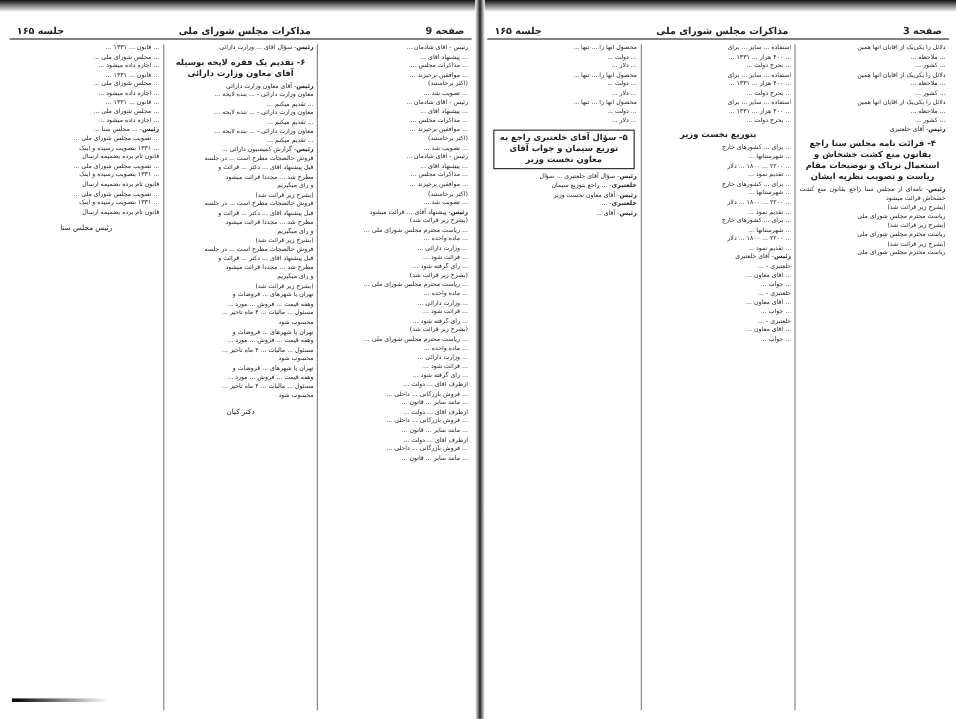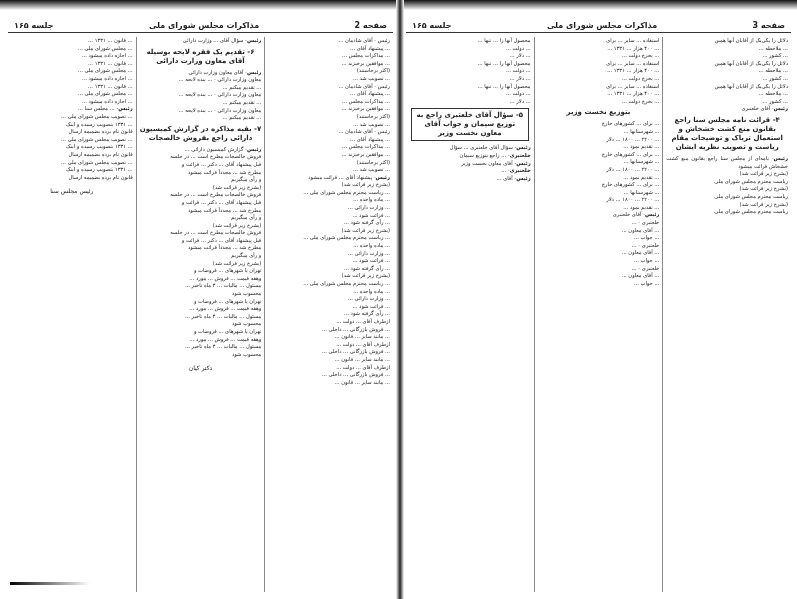--- a/index.html
+++ b/index.html
@@ -21,21 +21,21 @@
   .bottomshadow { position:absolute; left:10px; top:582px; width:80px; height:3px; background:linear-gradient(90deg,#000,#fff); }
 </style>
 </head>
 <body>
 
 <div class="topshadow"></div>
 <div class="gutter"></div>
 
 <div class="page left">
   <div class="header">
-    <span>صفحه 2</span>
+    <span>صفحه 9</span>
     <span>مذاکرات مجلس شورای ملی</span>
     <span>جلسه ۱۶۵</span>
   </div>
   <div class="cols" id="left-cols">
       <div class="col">
         <div>
           <div class="line">رئیس - آقای شادمان ...</div>
           <div class="line">... پیشنهاد آقای ...</div>
           <div class="line">... مذاکرات مجلس ...</div>
           <div class="line">... موافقین برخیزند ...</div>
@@ -92,21 +92,20 @@
         <div class="heading">۶- تقدیم یک فقره لایحه بوسیله آقای معاون وزارت دارائی</div>
         <div><span class="speaker">رئیس</span><span>- آقای معاون وزارت دارائی</span></div>
         <div>
           <div class="line">معاون وزارت دارائی - ... بنده لایحه ...</div>
           <div class="line">... تقدیم میکنم ...</div>
           <div class="line">معاون وزارت دارائی - ... بنده لایحه ...</div>
           <div class="line">... تقدیم میکنم ...</div>
           <div class="line">معاون وزارت دارائی - ... بنده لایحه ...</div>
           <div class="line">... تقدیم میکنم ...</div>
         </div>
-        <div class="heading">۷- بقیه مذاکره در گزارش کمیسیون دارائی راجع بفروش خالصجات</div>
         <div><span class="speaker">رئیس</span><span>- گزارش کمیسیون دارائی ...</span></div>
         <div>
           <div class="line">فروش خالصجات مطرح است ... در جلسه</div>
           <div class="line">قبل پیشنهاد آقای ... دکتر ... قرائت و</div>
           <div class="line">مطرح شد ... مجدداً قرائت میشود</div>
           <div class="line">و رأی میگیریم</div>
           <div class="line">(بشرح زیر قرائت شد)</div>
           <div class="line">فروش خالصجات مطرح است ... در جلسه</div>
           <div class="line">قبل پیشنهاد آقای ... دکتر ... قرائت و</div>
           <div class="line">مطرح شد ... مجدداً قرائت میشود</div>

